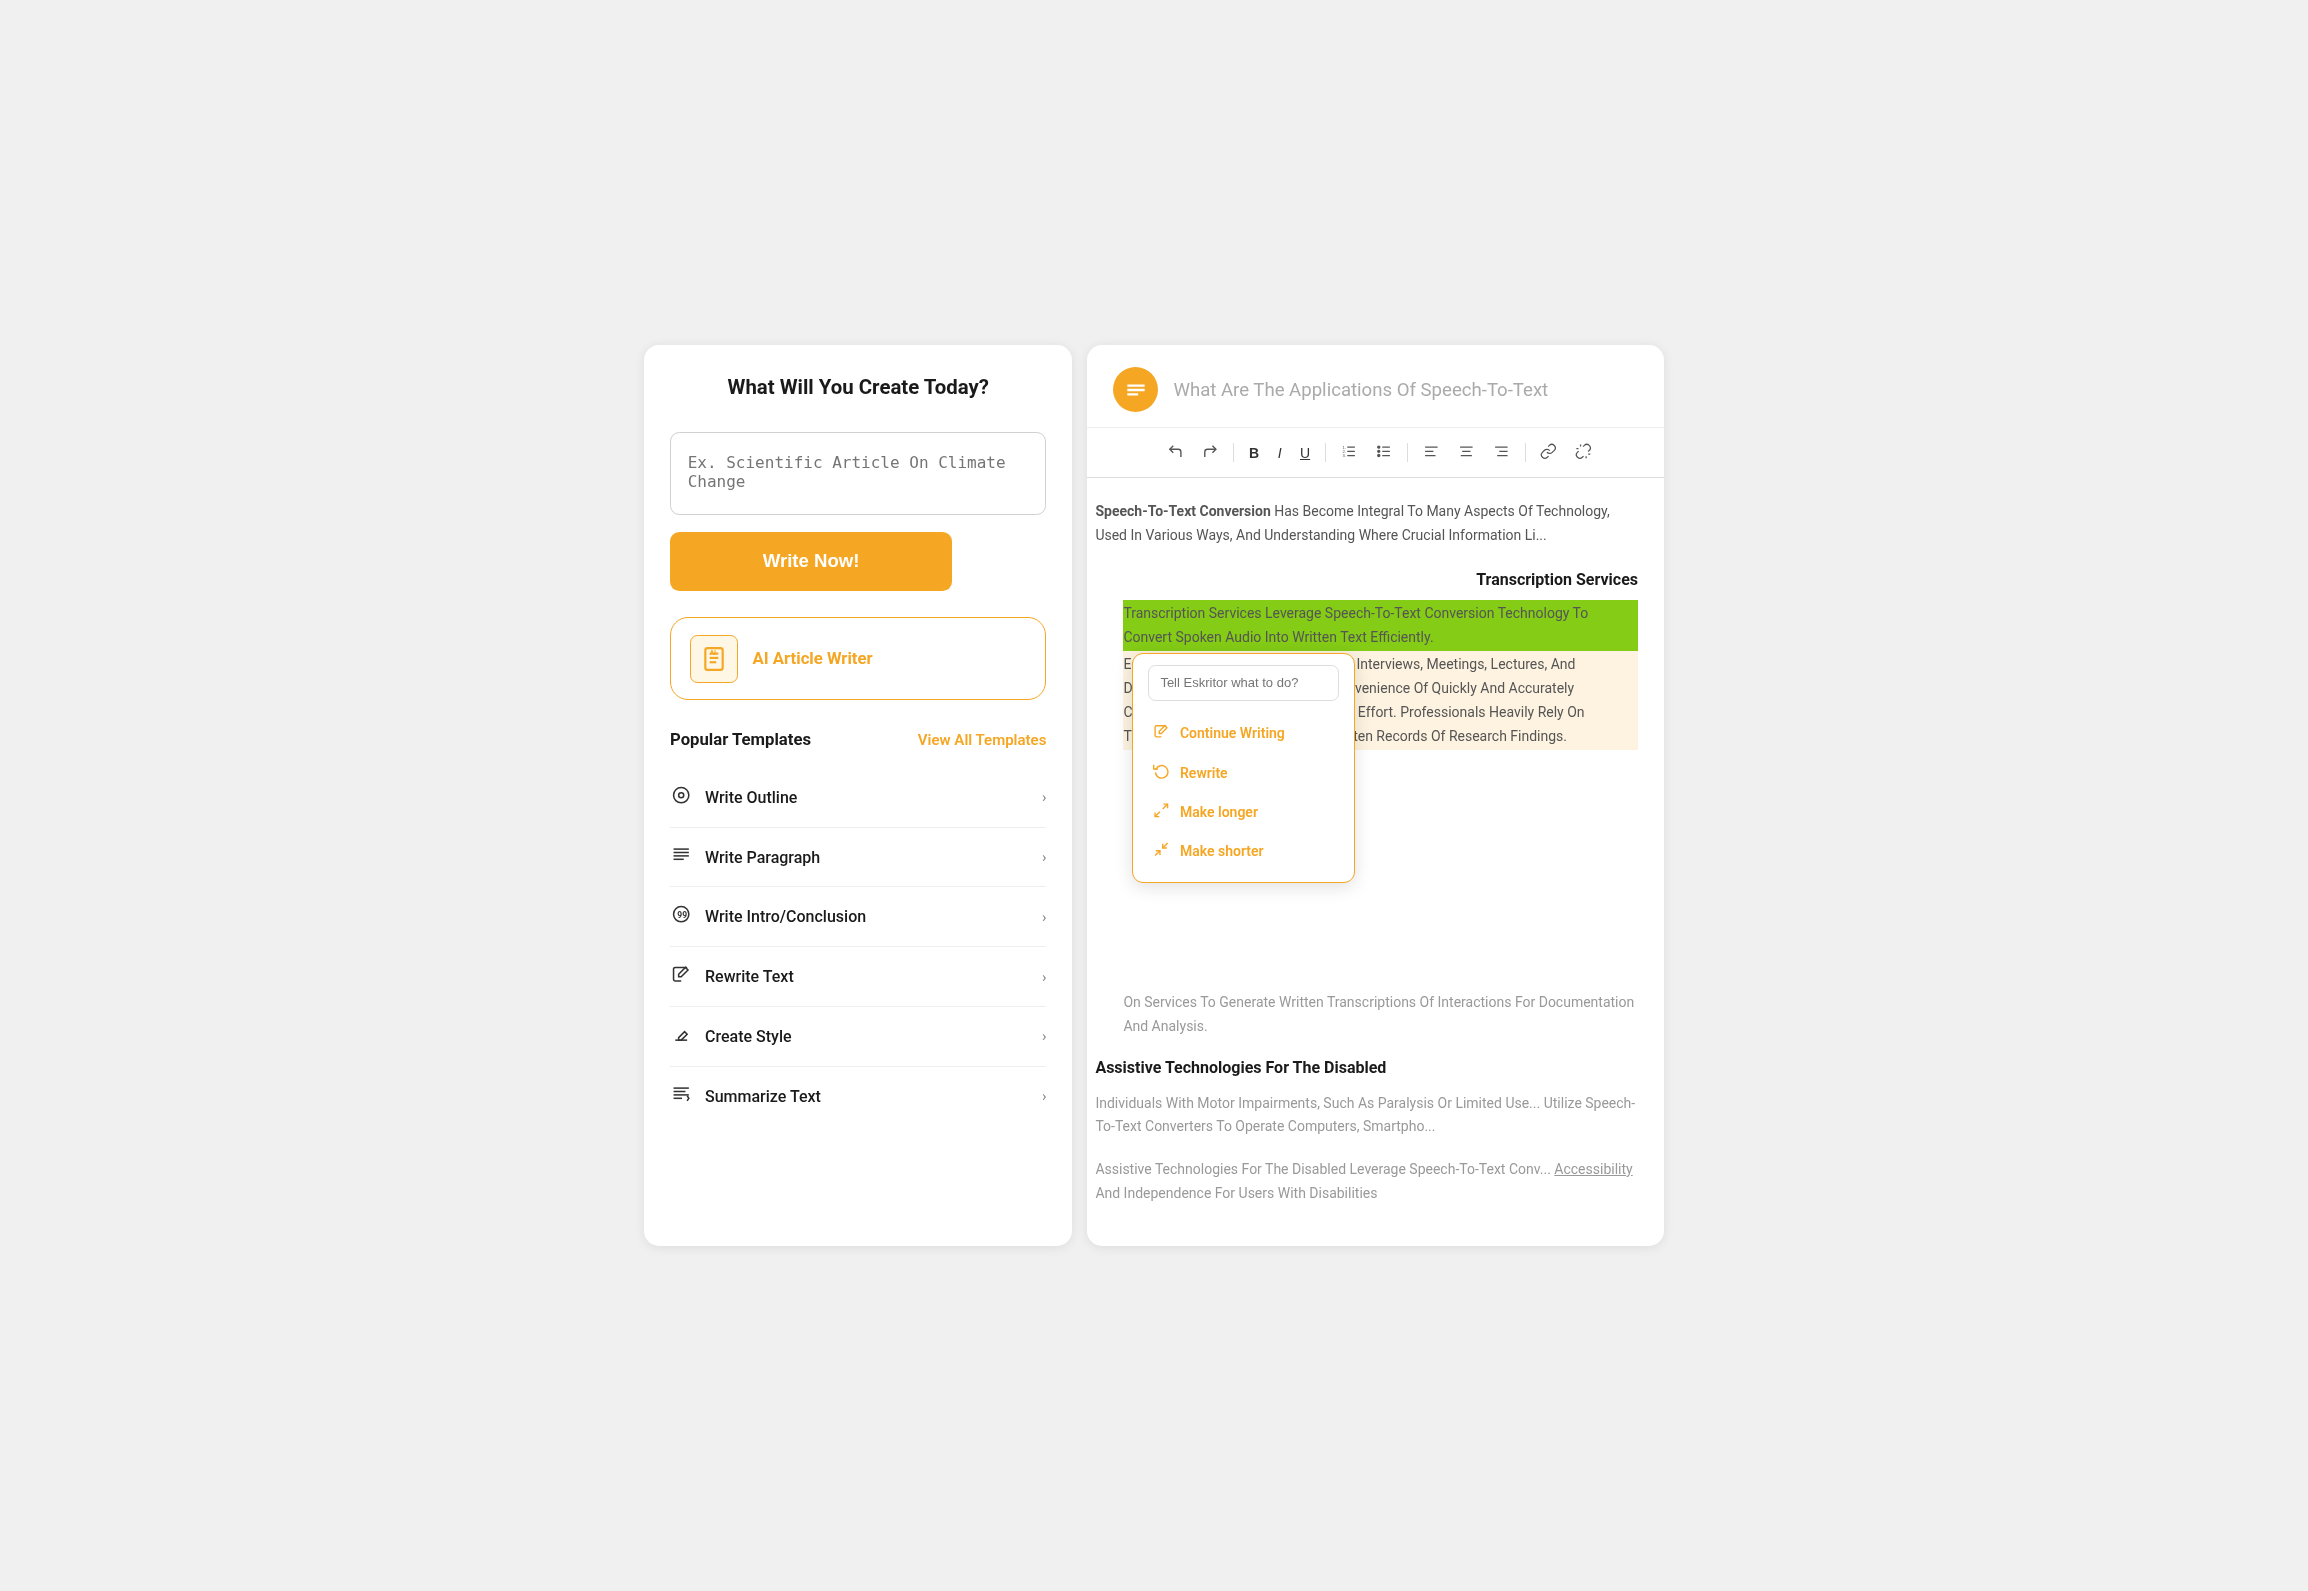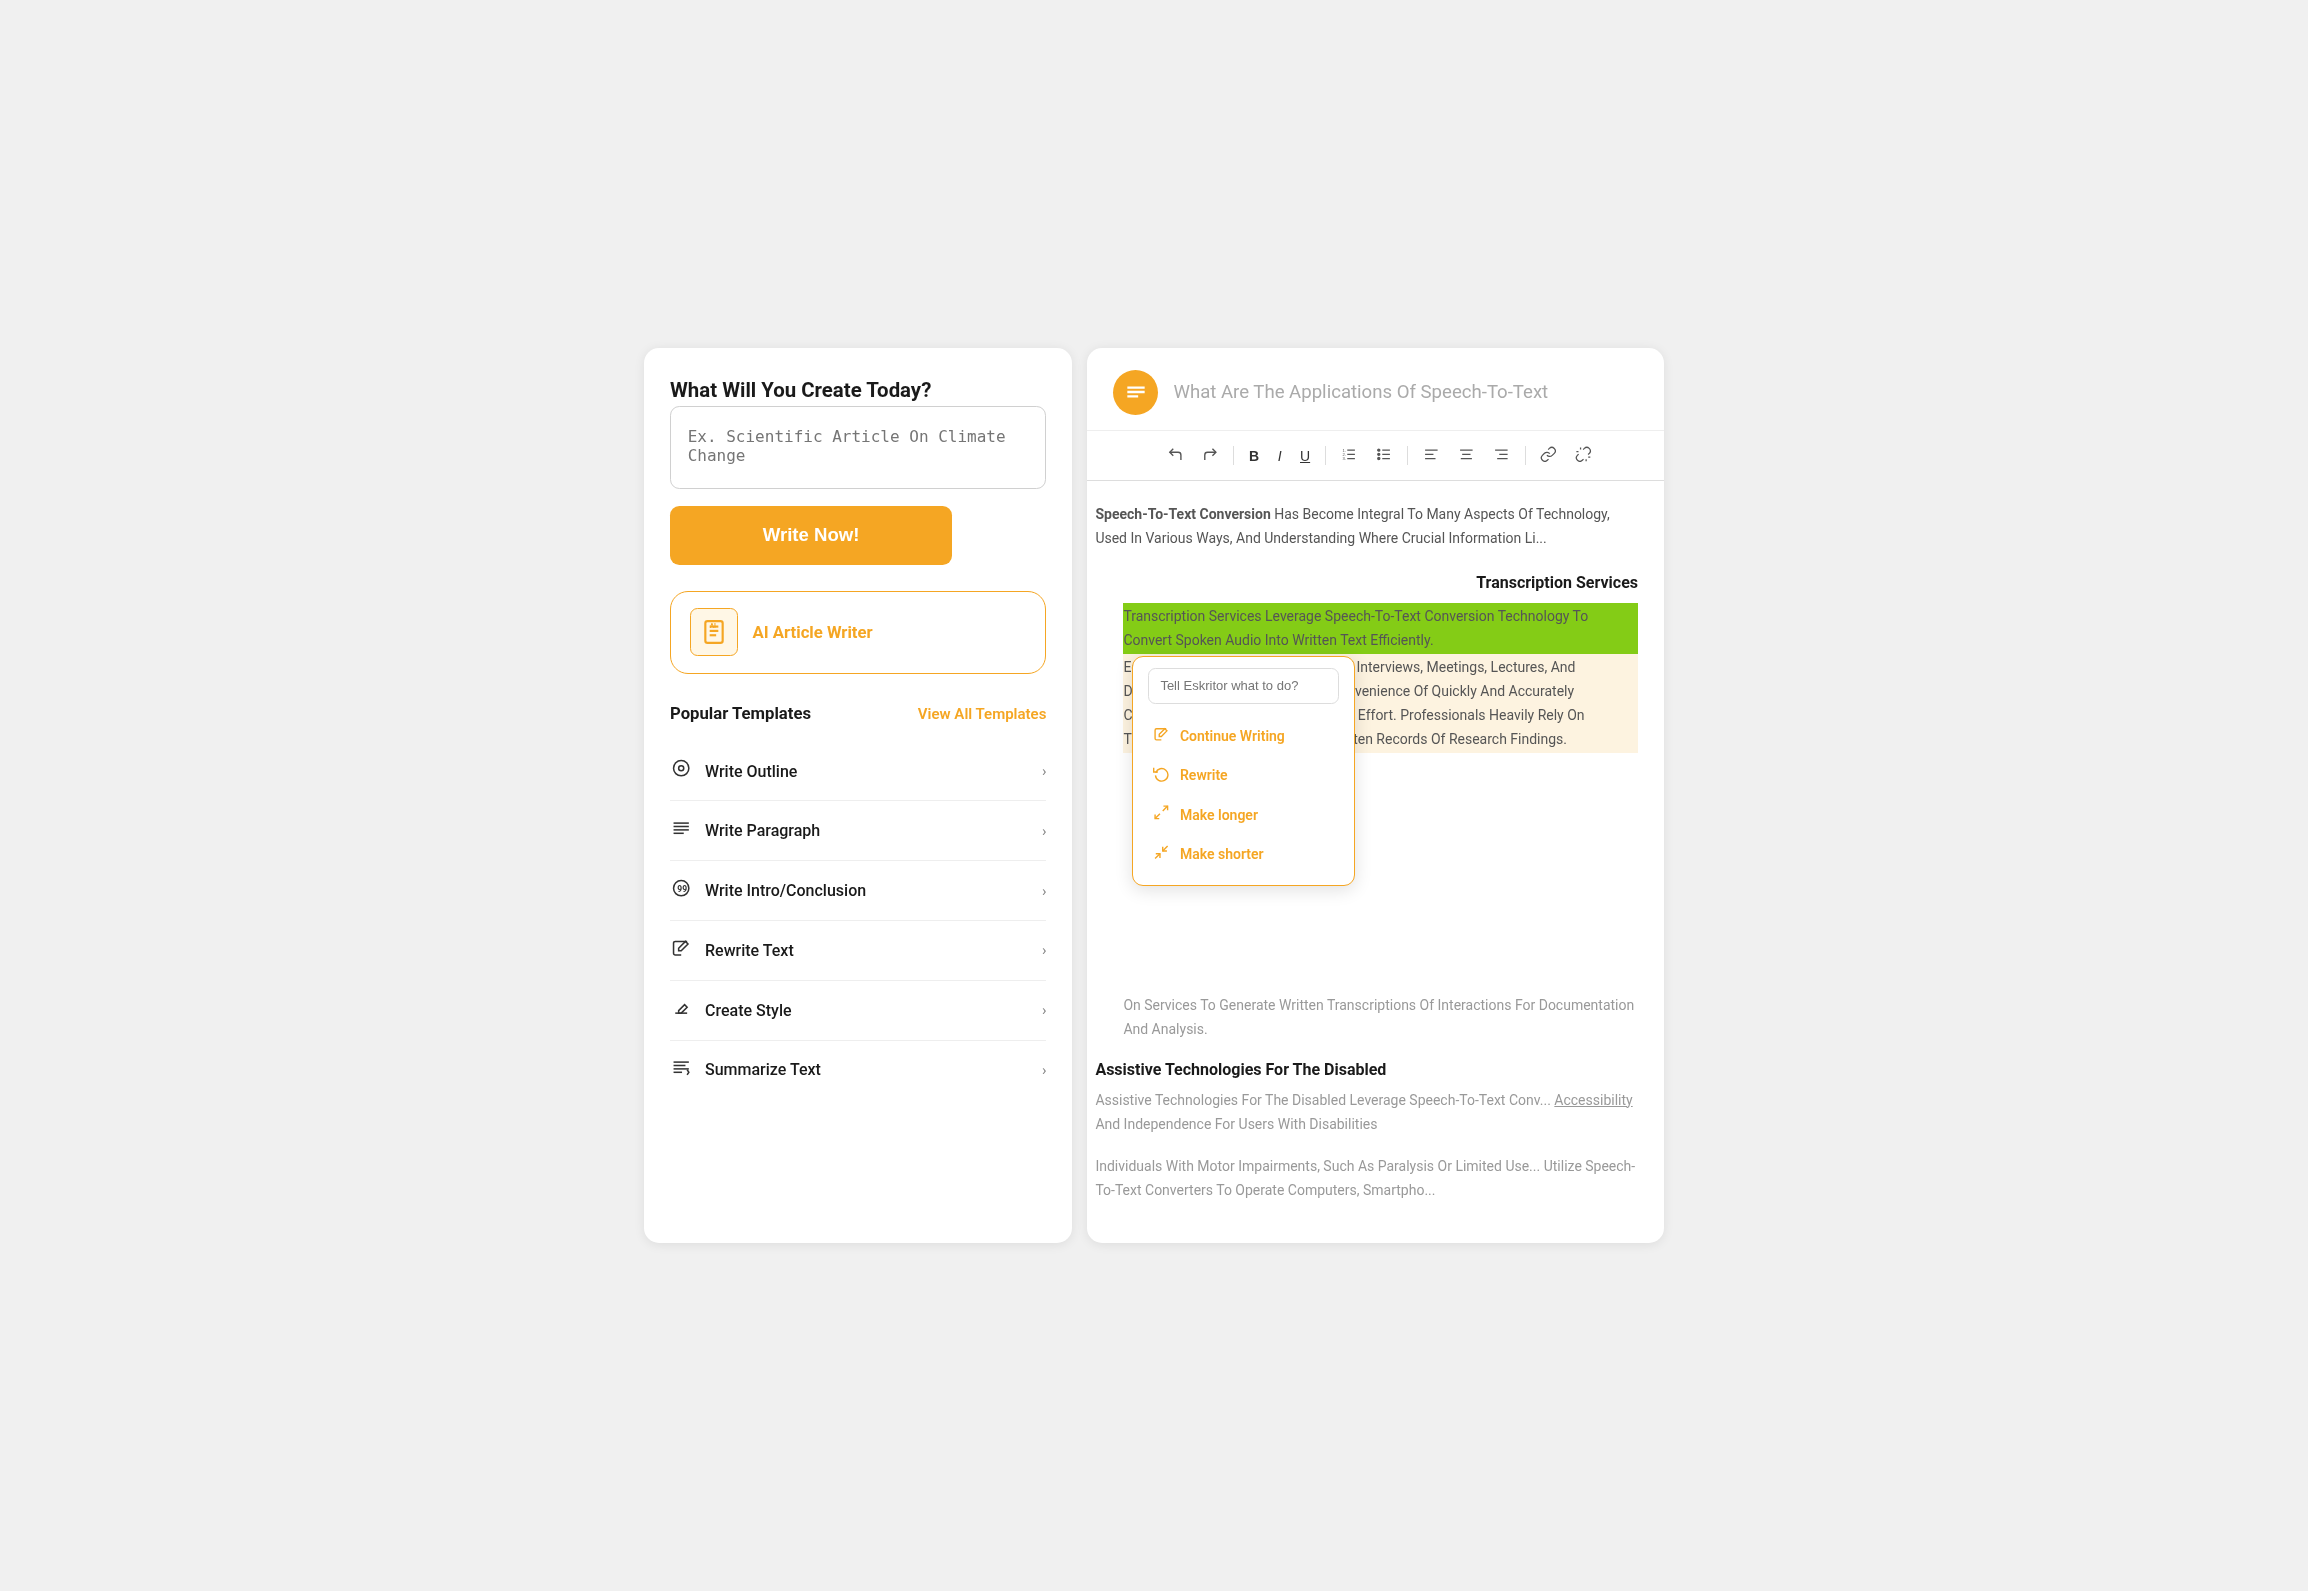--- a/index.html
+++ b/index.html
@@ -25,21 +25,22 @@
       border-radius: 15px;
       padding: 30px 26px;
       width: 42%;
       flex-shrink: 0;
       box-shadow: 0 1.9px 11px rgba(0,0,0,0.08);
     }
     .panel-title {
       font-size: 20.4px;
       font-weight: 700;
       color: #1a1a1a;
-      margin-bottom: 4px;
+      margin-bottom: 33px;
+      text-align: center;
     }
     .search-input {
       width: 100%;
       border: 1.4px solid #d0d0d0;
       border-radius: 9.3px;
       padding: 20.4px 16.7px;
       font-size: 16px;
       color: #aaa;
       outline: none;
       margin-bottom: 16.7px;
@@ -576,25 +577,25 @@
             <span>Make shorter</span>
           </div>
         </div>
 
         <p class="content-text-faded" style="margin-top: 241px;">
           On Services To Generate Written Transcriptions Of Interactions For Documentation And Analysis.
         </p>
       </div>
 
       <h2 class="assistive-heading">Assistive Technologies For The Disabled</h2>
+      <p class="content-text-faded" style="margin-top: 15px;">
+        Individuals With Motor Impairments, Such As Paralysis Or Limited Use...
+        Utilize Speech-To-Text Converters To Operate Computers, Smartpho...
+      </p>
+
       <p class="content-text-faded">
         Assistive Technologies For The Disabled Leverage Speech-To-Text Conv...
         <span class="underline-text">Accessibility</span> And Independence For Users With Disabilities
       </p>
-
-      <p class="content-text-faded" style="margin-top: 15px;">
-        Individuals With Motor Impairments, Such As Paralysis Or Limited Use...
-        Utilize Speech-To-Text Converters To Operate Computers, Smartpho...
-      </p>
     </div>
   </div>
 </div>
 
 
 </body></html>

